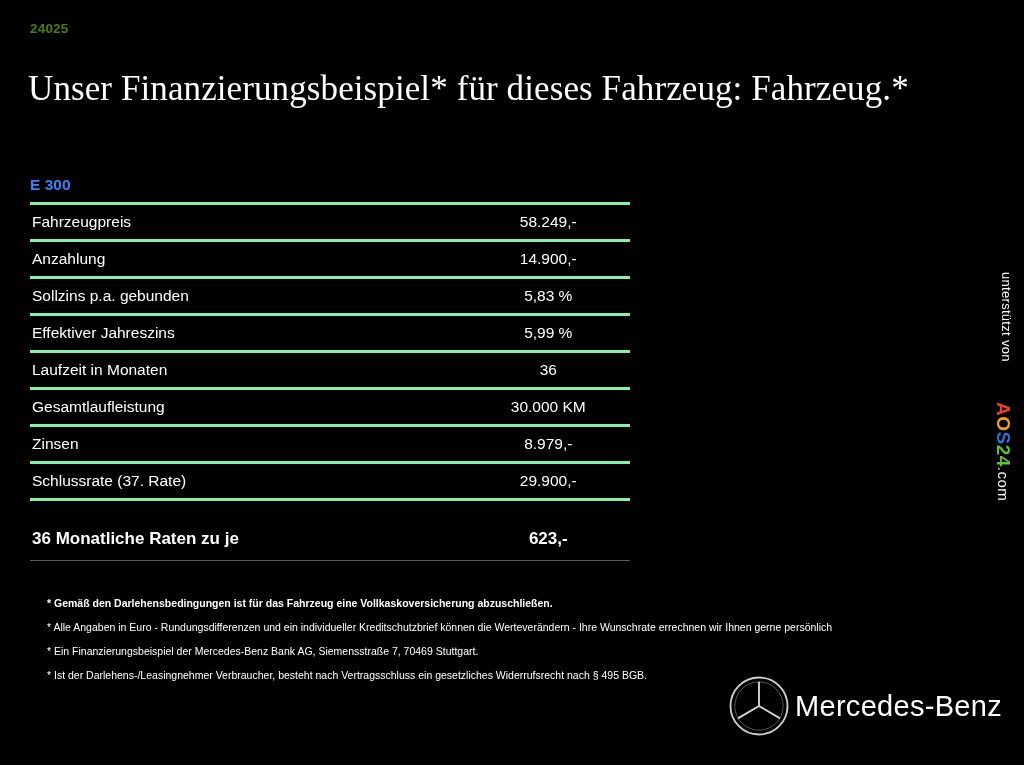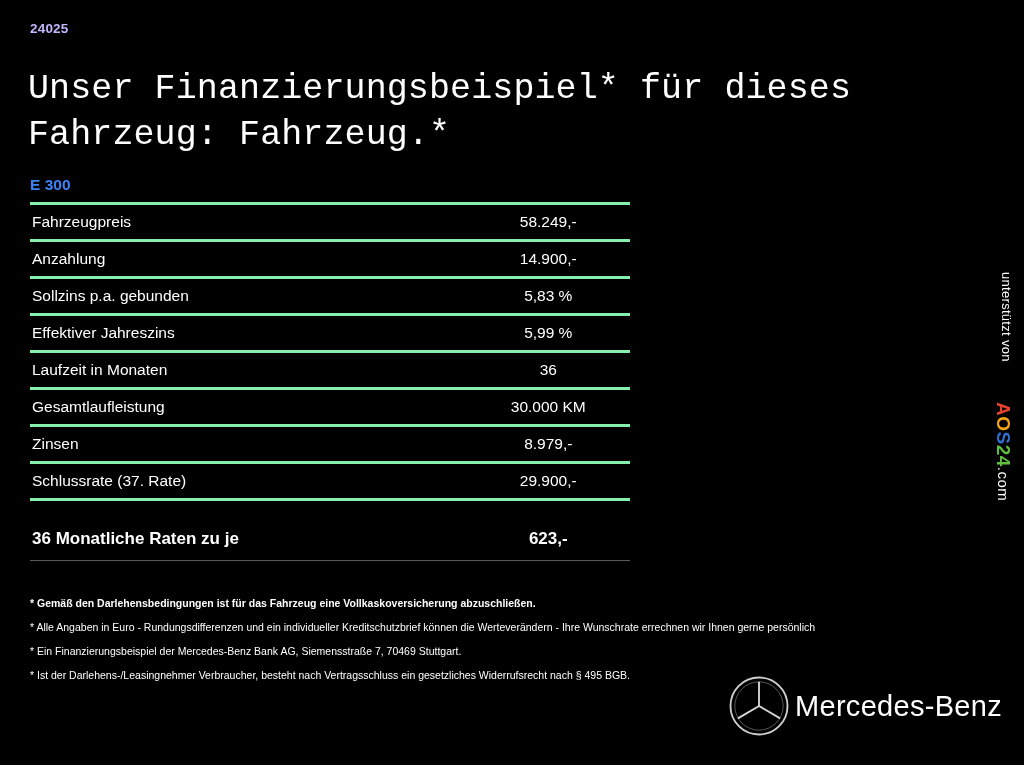--- a/index.html
+++ b/index.html
@@ -21,29 +21,29 @@
     background: #000000;
   }
 
   .ref-number {
     position: absolute;
     left: 30px;
     top: 21px;
     font-size: 13.5px;
     font-weight: 700;
     letter-spacing: 0.2px;
-    color: #c4b5fd;
+    color: #4d7c0f;
   }
 
   .headline {
     position: absolute;
     left: 28px;
     top: 66px;
     width: 950px;
-    font-family: Liberation Mono, monospace;
+    font-family: Liberation Serif, serif;
     font-size: 35px;
     line-height: 46px;
     font-weight: 400;
     color: #ffffff;
     letter-spacing: 0.1px;
   }
 
   .model {
     position: absolute;
     left: 30px;
@@ -82,21 +82,21 @@
   .finance-table tr.total td {
     font-weight: 700;
     font-size: 17px;
     padding-top: 28px;
     padding-bottom: 11px;
     margin-left: 47px;
   }
 
   .footnotes {
     position: absolute;
-    left: 30px;
+    left: 47px;
     top: 596px;
     width: 965px;
   }
   .footnotes .fn {
     font-size: 10.5px;
     line-height: 14px;
     margin-bottom: 10px;
     color: #ffffff;
   }
   .footnotes .fn.bold {

